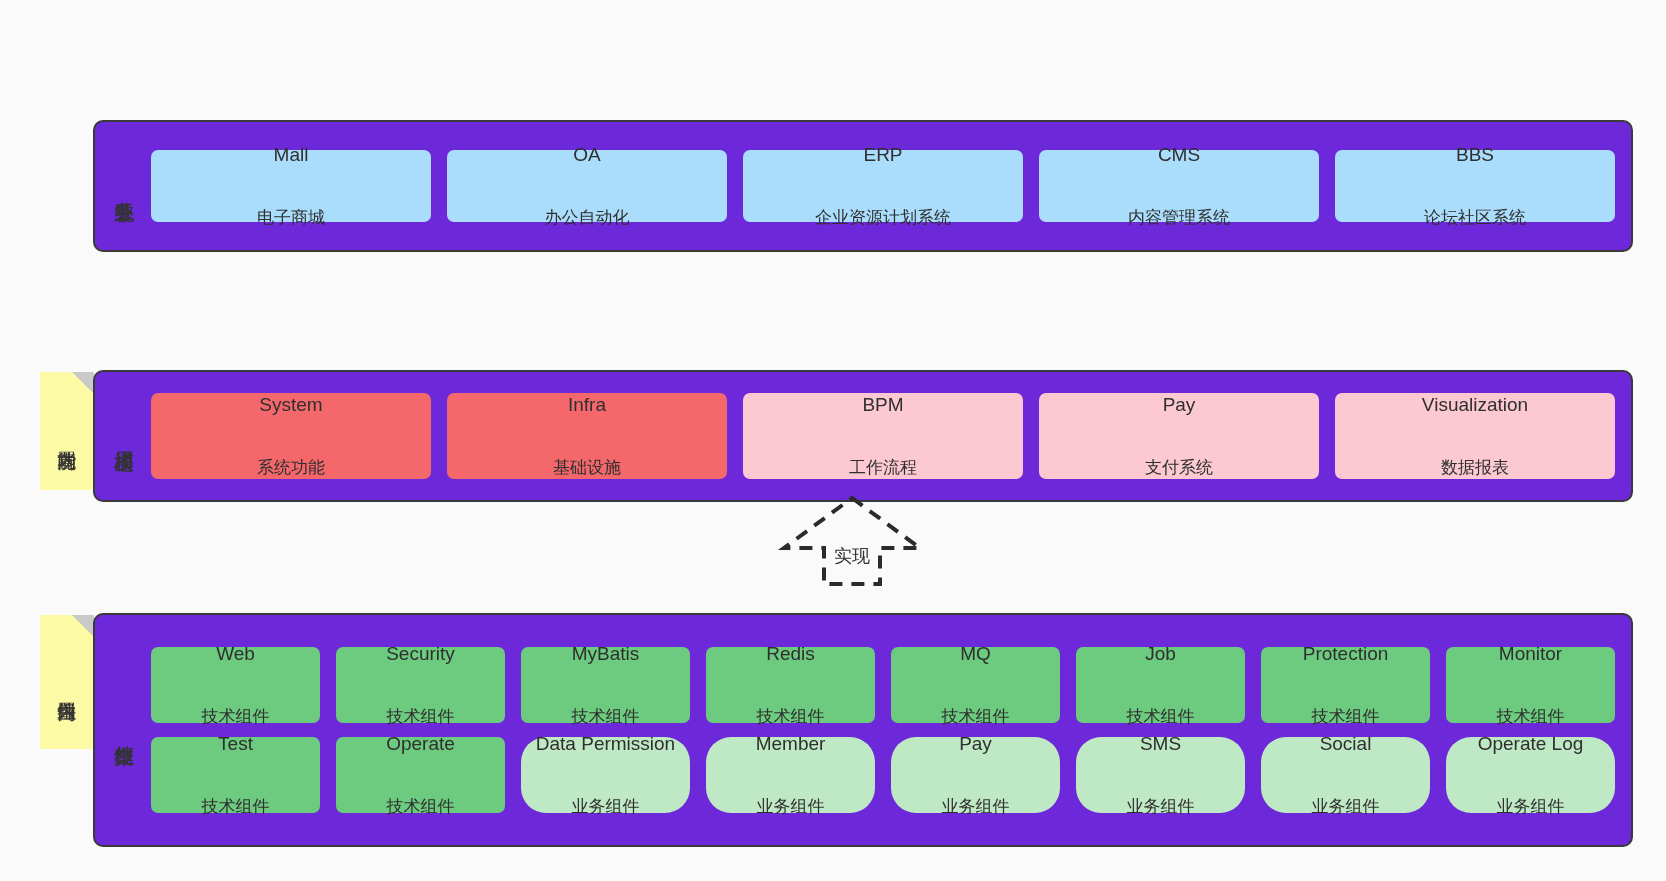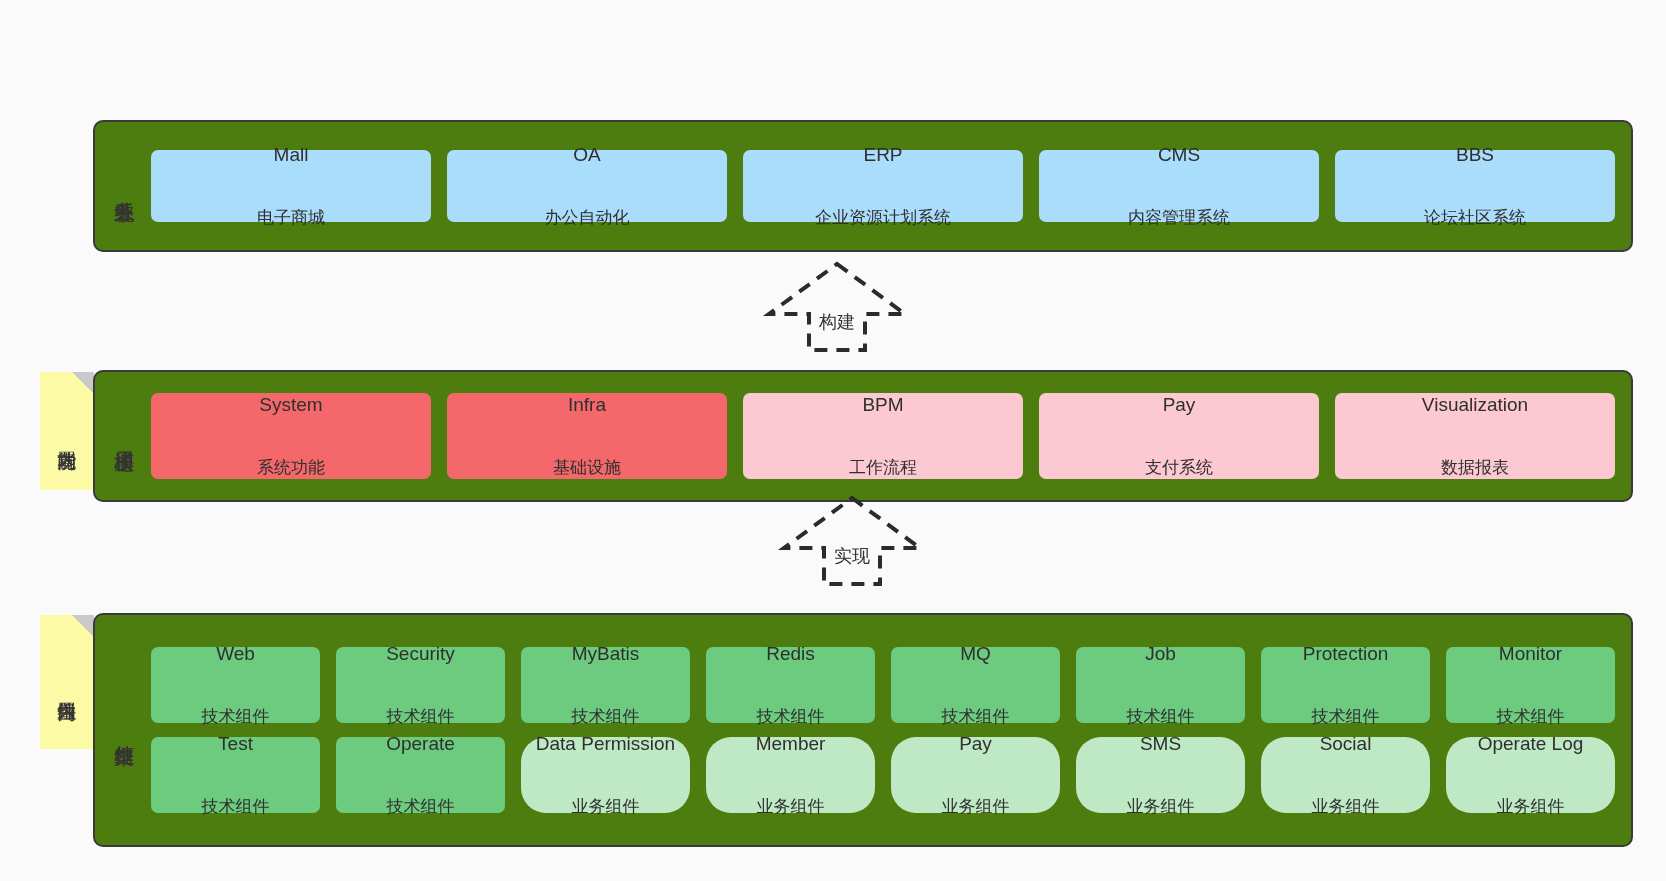--- a/index.html
+++ b/index.html
@@ -18,21 +18,21 @@
 
   .canvas {
     position: absolute;
     inset: 0;
   }
 
   
   .panel {
     position: absolute;
     box-sizing: border-box;
-    background: #4d7c0f;
+    background: #6d28d9;
     border: 2px solid #3a3a3a;
     border-radius: 10px;
     display: flex;
     align-items: stretch;
   }
   #panel-business { left: 93px; top: 120px; width: 1540px; height: 132px; }
   #panel-common   { left: 93px; top: 370px; width: 1540px; height: 132px; }
   #panel-framework{ left: 93px; top: 613px; width: 1540px; height: 234px; align-items: center; }
 
   .panel-label {
@@ -172,26 +172,20 @@
           <span class="t2">内容管理系统</span>
         </div>
         <div class="node h-blue">
           <span class="t1">BBS</span>
           <span class="t2">论坛社区系统</span>
         </div>
       </div>
     </div>
   </div>
 
-  <div class="arrow" id="arrow-build">
-    <svg width="150" height="96" viewBox="0 0 150 96">
-      <path d="M 75 6 L 143 56 L 103 56 L 103 92 L 47 92 L 47 56 L 7 56 Z" fill="none" stroke="#2b2b2b" stroke-width="4" stroke-dasharray="13,9" stroke-linejoin="miter"></path>
-    </svg>
-    <div class="alabel">构建</div>
-  </div>
 
   <div class="note" id="note-common">
     <span>内置功能</span>
   </div>
 
   <div class="panel" id="panel-common">
     <div class="panel-label">通用模块</div>
     <div class="panel-body">
       <div class="row">
         <div class="node h-red">

